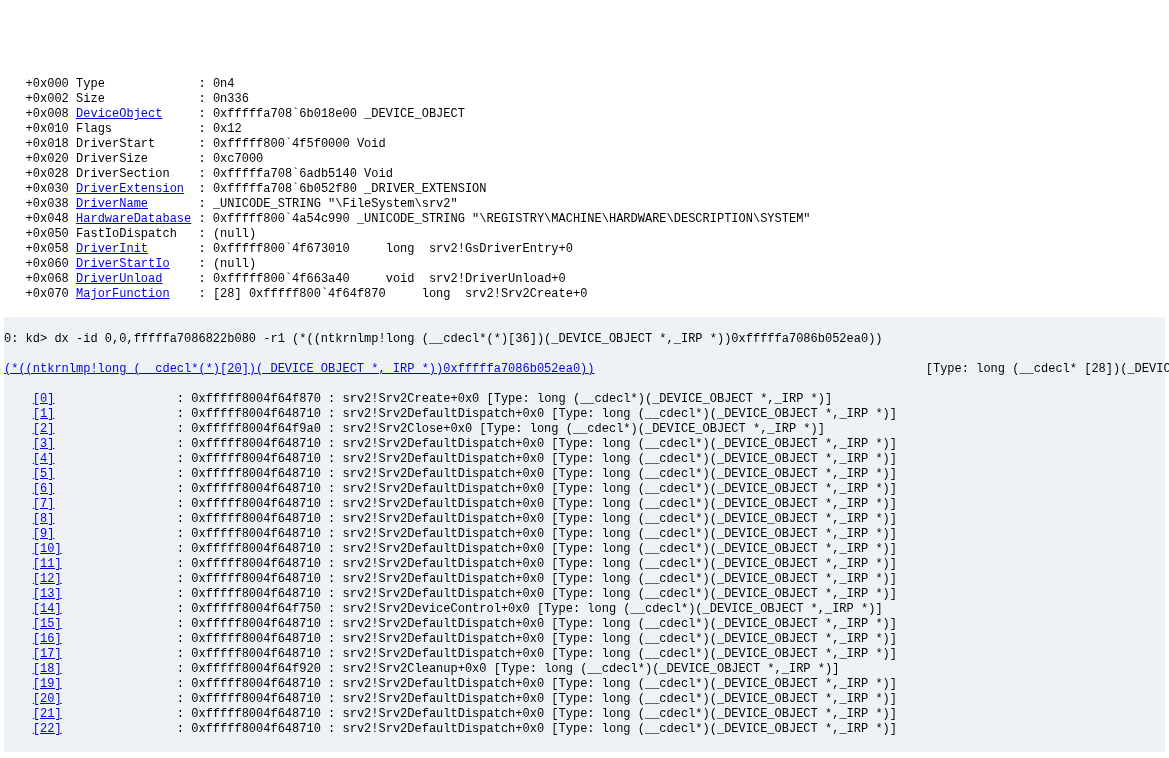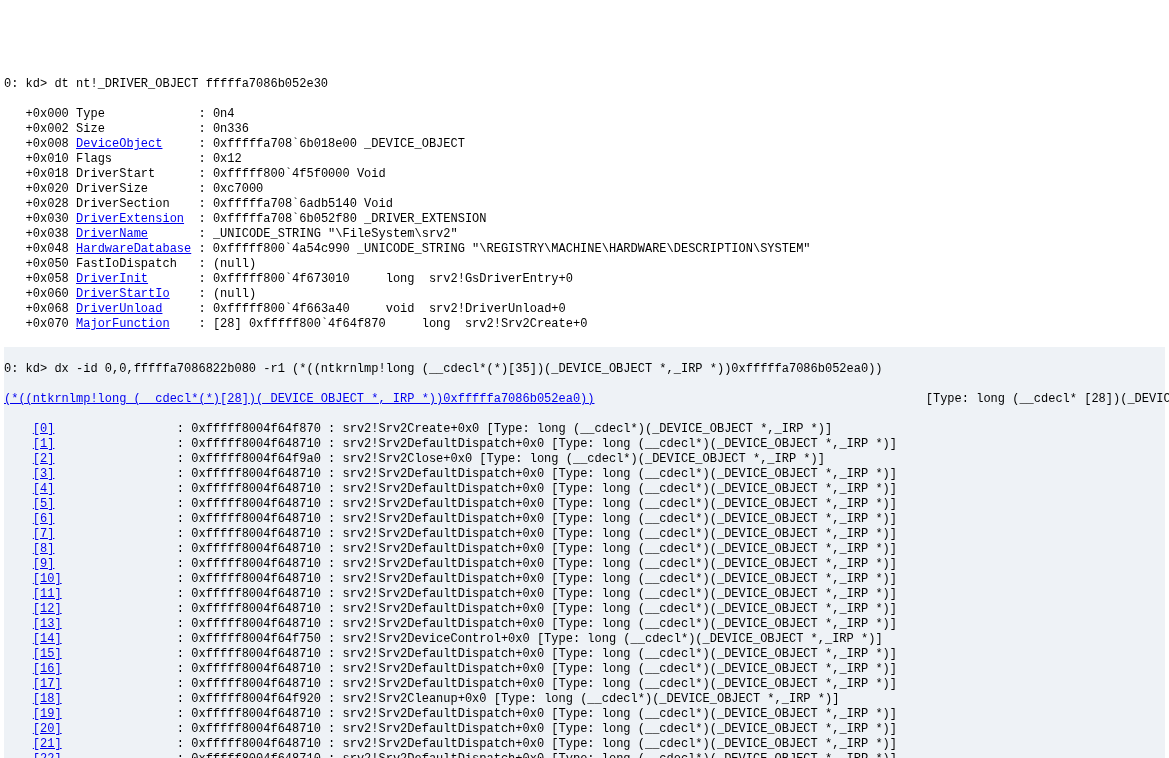--- a/index.html
+++ b/index.html
@@ -29,23 +29,22 @@
     text-decoration: underline;
     cursor: pointer;
   }
 </style>
 </head>
 <body>
 
 
 
 <div>
-<div class="row"><span>0: kd&gt; </span><span>dt nt!_DRIVER_OBJECT fffffa7086b052e30</span></div>
 <div id="dt-fields"><div class="row">   <span>+0x000</span> <span>Type</span>             <span>: </span><span>0n4</span></div><div class="row">   <span>+0x002</span> <span>Size</span>             <span>: </span><span>0n336</span></div><div class="row">   <span>+0x008</span> <span class="link">DeviceObject</span>     <span>: </span><span>0xfffffa708`6b018e00 _DEVICE_OBJECT</span></div><div class="row">   <span>+0x010</span> <span>Flags</span>            <span>: </span><span>0x12</span></div><div class="row">   <span>+0x018</span> <span>DriverStart</span>      <span>: </span><span>0xfffff800`4f5f0000 Void</span></div><div class="row">   <span>+0x020</span> <span>DriverSize</span>       <span>: </span><span>0xc7000</span></div><div class="row">   <span>+0x028</span> <span>DriverSection</span>    <span>: </span><span>0xfffffa708`6adb5140 Void</span></div><div class="row">   <span>+0x030</span> <span class="link">DriverExtension</span>  <span>: </span><span>0xfffffa708`6b052f80 _DRIVER_EXTENSION</span></div><div class="row">   <span>+0x038</span> <span class="link">DriverName</span>       <span>: </span><span>_UNICODE_STRING "\FileSystem\srv2"</span></div><div class="row">   <span>+0x048</span> <span class="link">HardwareDatabase</span> <span>: </span><span>0xfffff800`4a54c990 _UNICODE_STRING "\REGISTRY\MACHINE\HARDWARE\DESCRIPTION\SYSTEM"</span></div><div class="row">   <span>+0x050</span> <span>FastIoDispatch</span>   <span>: </span><span>(null)</span></div><div class="row">   <span>+0x058</span> <span class="link">DriverInit</span>       <span>: </span><span>0xfffff800`4f673010     long  srv2!GsDriverEntry+0</span></div><div class="row">   <span>+0x060</span> <span class="link">DriverStartIo</span>    <span>: </span><span>(null)</span></div><div class="row">   <span>+0x068</span> <span class="link">DriverUnload</span>     <span>: </span><span>0xfffff800`4f663a40     void  srv2!DriverUnload+0</span></div><div class="row">   <span>+0x070</span> <span class="link">MajorFunction</span>    <span>: </span><span>[28] 0xfffff800`4f64f870     long  srv2!Srv2Create+0</span></div></div>
 <div class="section-dx">
-<div class="row"><span>0: kd&gt; </span><span>dx -id 0,0,fffffa7086822b080 -r1 (*((ntkrnlmp!long (__cdecl*(*)[35])(_DEVICE_OBJECT *,_IRP *))0xfffffa7086b052ea0))</span></div>
-<div class="row"><span class="link">(*((ntkrnlmp!long (__cdecl*(*)[28])(_DEVICE_OBJECT *,_IRP *))0xfffffa7086b052ea0))</span><span id="dx-header-pad">                                              </span><span>[Type: long (__cdecl* [28])(_DEVICE_OBJECT *,_IRP *)]</span></div>
+<div class="row"><span>0: kd&gt; </span><span>dx -id 0,0,fffffa7086822b080 -r1 (*((ntkrnlmp!long (__cdecl*(*)[36])(_DEVICE_OBJECT *,_IRP *))0xfffffa7086b052ea0))</span></div>
+<div class="row"><span class="link">(*((ntkrnlmp!long (__cdecl*(*)[20])(_DEVICE_OBJECT *,_IRP *))0xfffffa7086b052ea0))</span><span id="dx-header-pad">                                              </span><span>[Type: long (__cdecl* [28])(_DEVICE_OBJECT *,_IRP *)]</span></div>
 <div id="dx-entries"><div class="row">    <span class="idx-link">[0]</span>                 : <span>0xfffff8004f64f870</span> : <span>srv2!Srv2Create+0x0</span> <span>[Type: long (__cdecl*)(_DEVICE_OBJECT *,_IRP *)]</span></div><div class="row">    <span class="idx-link">[1]</span>                 : <span>0xfffff8004f648710</span> : <span>srv2!Srv2DefaultDispatch+0x0</span> <span>[Type: long (__cdecl*)(_DEVICE_OBJECT *,_IRP *)]</span></div><div class="row">    <span class="idx-link">[2]</span>                 : <span>0xfffff8004f64f9a0</span> : <span>srv2!Srv2Close+0x0</span> <span>[Type: long (__cdecl*)(_DEVICE_OBJECT *,_IRP *)]</span></div><div class="row">    <span class="idx-link">[3]</span>                 : <span>0xfffff8004f648710</span> : <span>srv2!Srv2DefaultDispatch+0x0</span> <span>[Type: long (__cdecl*)(_DEVICE_OBJECT *,_IRP *)]</span></div><div class="row">    <span class="idx-link">[4]</span>                 : <span>0xfffff8004f648710</span> : <span>srv2!Srv2DefaultDispatch+0x0</span> <span>[Type: long (__cdecl*)(_DEVICE_OBJECT *,_IRP *)]</span></div><div class="row">    <span class="idx-link">[5]</span>                 : <span>0xfffff8004f648710</span> : <span>srv2!Srv2DefaultDispatch+0x0</span> <span>[Type: long (__cdecl*)(_DEVICE_OBJECT *,_IRP *)]</span></div><div class="row">    <span class="idx-link">[6]</span>                 : <span>0xfffff8004f648710</span> : <span>srv2!Srv2DefaultDispatch+0x0</span> <span>[Type: long (__cdecl*)(_DEVICE_OBJECT *,_IRP *)]</span></div><div class="row">    <span class="idx-link">[7]</span>                 : <span>0xfffff8004f648710</span> : <span>srv2!Srv2DefaultDispatch+0x0</span> <span>[Type: long (__cdecl*)(_DEVICE_OBJECT *,_IRP *)]</span></div><div class="row">    <span class="idx-link">[8]</span>                 : <span>0xfffff8004f648710</span> : <span>srv2!Srv2DefaultDispatch+0x0</span> <span>[Type: long (__cdecl*)(_DEVICE_OBJECT *,_IRP *)]</span></div><div class="row">    <span class="idx-link">[9]</span>                 : <span>0xfffff8004f648710</span> : <span>srv2!Srv2DefaultDispatch+0x0</span> <span>[Type: long (__cdecl*)(_DEVICE_OBJECT *,_IRP *)]</span></div><div class="row">    <span class="idx-link">[10]</span>                : <span>0xfffff8004f648710</span> : <span>srv2!Srv2DefaultDispatch+0x0</span> <span>[Type: long (__cdecl*)(_DEVICE_OBJECT *,_IRP *)]</span></div><div class="row">    <span class="idx-link">[11]</span>                : <span>0xfffff8004f648710</span> : <span>srv2!Srv2DefaultDispatch+0x0</span> <span>[Type: long (__cdecl*)(_DEVICE_OBJECT *,_IRP *)]</span></div><div class="row">    <span class="idx-link">[12]</span>                : <span>0xfffff8004f648710</span> : <span>srv2!Srv2DefaultDispatch+0x0</span> <span>[Type: long (__cdecl*)(_DEVICE_OBJECT *,_IRP *)]</span></div><div class="row">    <span class="idx-link">[13]</span>                : <span>0xfffff8004f648710</span> : <span>srv2!Srv2DefaultDispatch+0x0</span> <span>[Type: long (__cdecl*)(_DEVICE_OBJECT *,_IRP *)]</span></div><div class="row">    <span class="idx-link">[14]</span>                : <span>0xfffff8004f64f750</span> : <span>srv2!Srv2DeviceControl+0x0</span> <span>[Type: long (__cdecl*)(_DEVICE_OBJECT *,_IRP *)]</span></div><div class="row">    <span class="idx-link">[15]</span>                : <span>0xfffff8004f648710</span> : <span>srv2!Srv2DefaultDispatch+0x0</span> <span>[Type: long (__cdecl*)(_DEVICE_OBJECT *,_IRP *)]</span></div><div class="row">    <span class="idx-link">[16]</span>                : <span>0xfffff8004f648710</span> : <span>srv2!Srv2DefaultDispatch+0x0</span> <span>[Type: long (__cdecl*)(_DEVICE_OBJECT *,_IRP *)]</span></div><div class="row">    <span class="idx-link">[17]</span>                : <span>0xfffff8004f648710</span> : <span>srv2!Srv2DefaultDispatch+0x0</span> <span>[Type: long (__cdecl*)(_DEVICE_OBJECT *,_IRP *)]</span></div><div class="row">    <span class="idx-link">[18]</span>                : <span>0xfffff8004f64f920</span> : <span>srv2!Srv2Cleanup+0x0</span> <span>[Type: long (__cdecl*)(_DEVICE_OBJECT *,_IRP *)]</span></div><div class="row">    <span class="idx-link">[19]</span>                : <span>0xfffff8004f648710</span> : <span>srv2!Srv2DefaultDispatch+0x0</span> <span>[Type: long (__cdecl*)(_DEVICE_OBJECT *,_IRP *)]</span></div><div class="row">    <span class="idx-link">[20]</span>                : <span>0xfffff8004f648710</span> : <span>srv2!Srv2DefaultDispatch+0x0</span> <span>[Type: long (__cdecl*)(_DEVICE_OBJECT *,_IRP *)]</span></div><div class="row">    <span class="idx-link">[21]</span>                : <span>0xfffff8004f648710</span> : <span>srv2!Srv2DefaultDispatch+0x0</span> <span>[Type: long (__cdecl*)(_DEVICE_OBJECT *,_IRP *)]</span></div><div class="row">    <span class="idx-link">[22]</span>                : <span>0xfffff8004f648710</span> : <span>srv2!Srv2DefaultDispatch+0x0</span> <span>[Type: long (__cdecl*)(_DEVICE_OBJECT *,_IRP *)]</span></div></div>
 </div>
 </div>
 
 
 
 
 </body></html>

